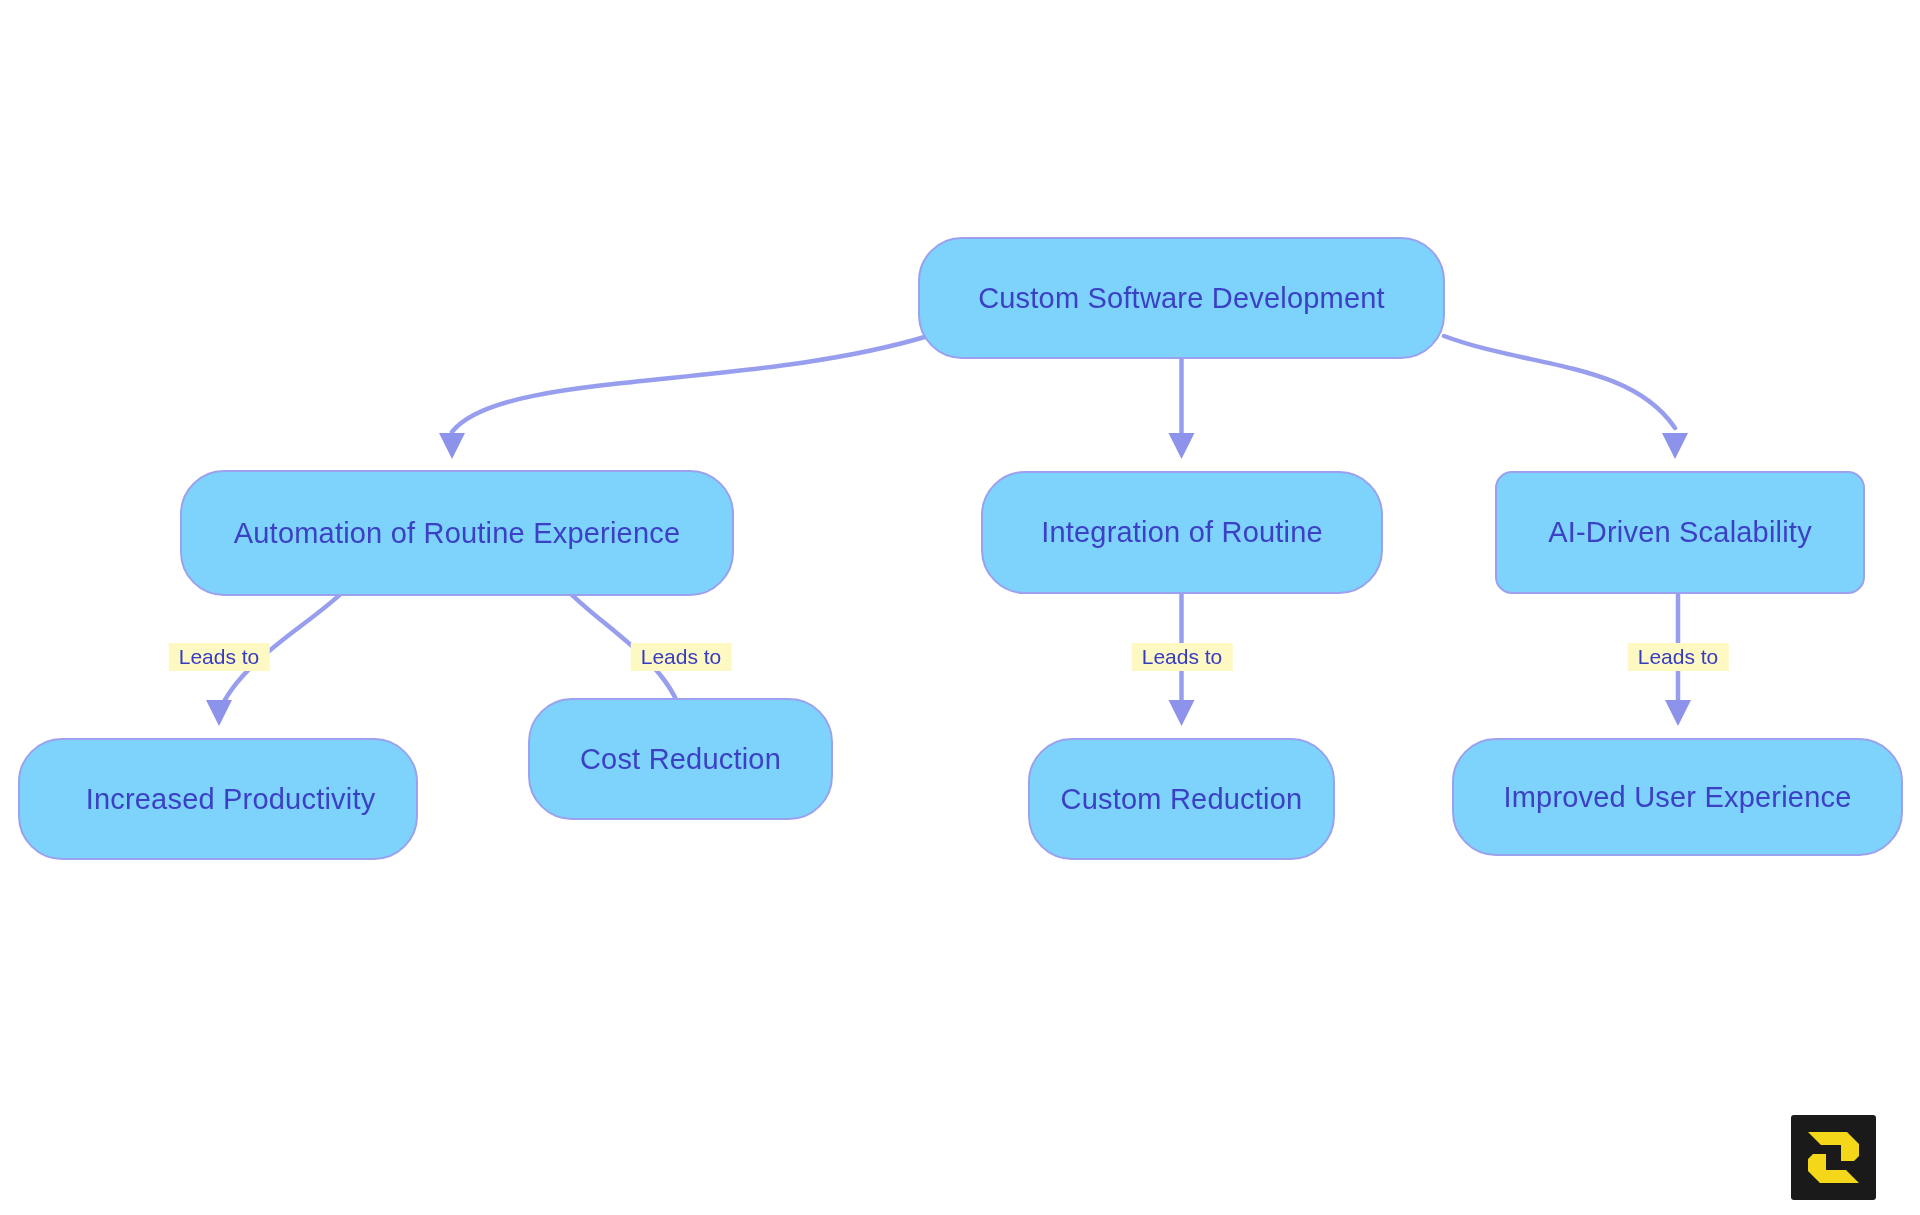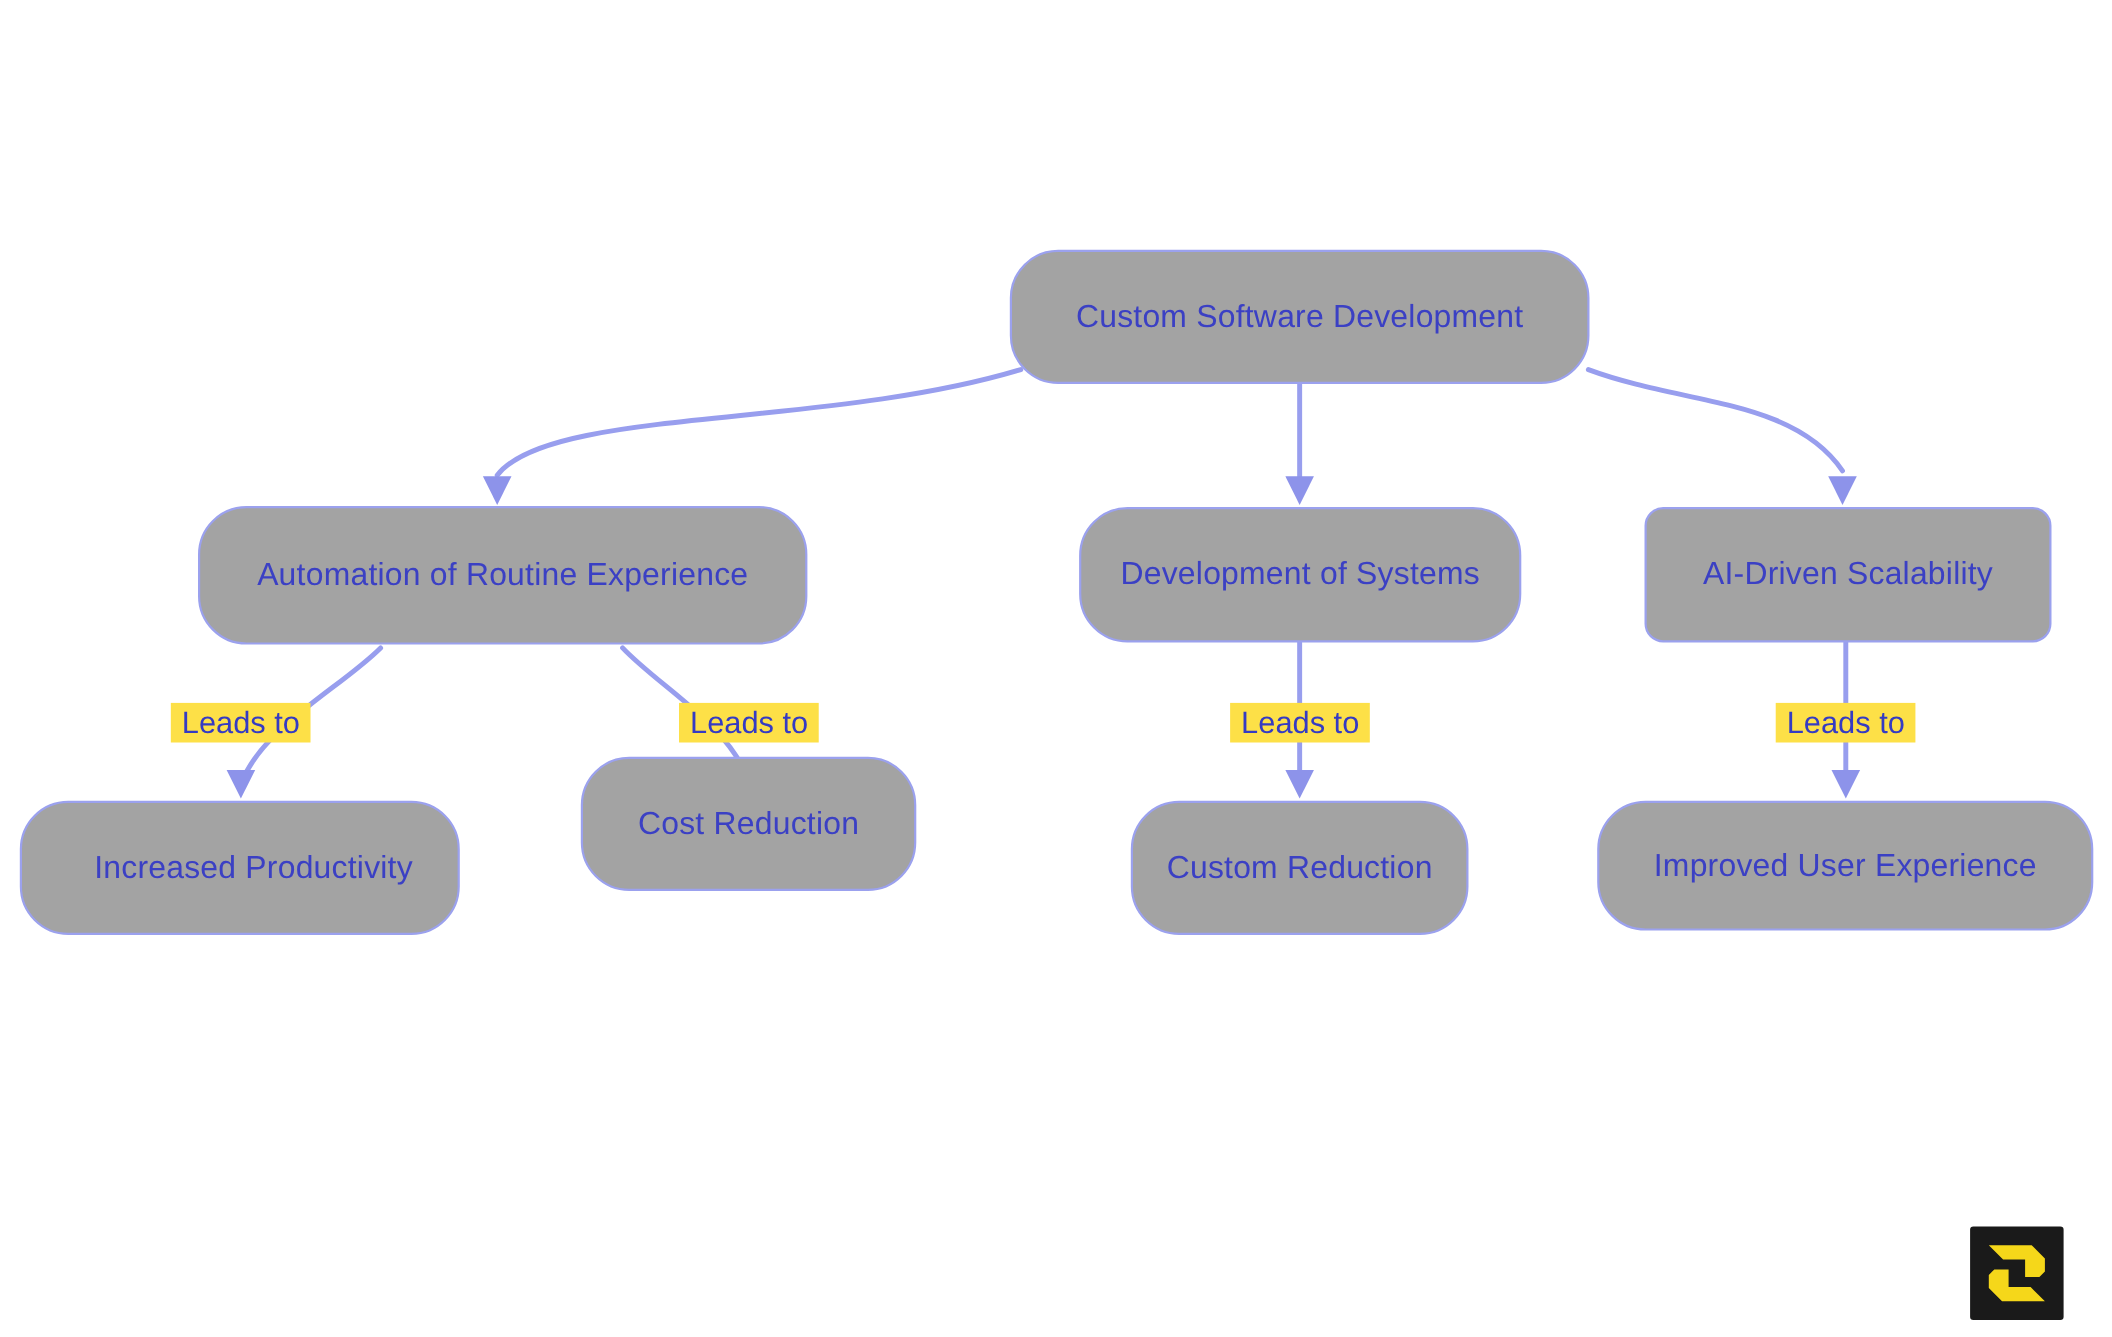--- a/index.html
+++ b/index.html
@@ -5,38 +5,39 @@
   html,body{margin:0;padding:0;}
   body{
     width:1920px;height:1215px;
     background:#ffffff;
     position:relative;
     overflow:hidden;
     font-family:"Liberation Sans", sans-serif;
   }
   .node{
     position:absolute;
-    background:#a3a3a3;
+    background:#7dd3fc;
     border:2px solid #9ba1ee;
     border-radius:44px;
     display:flex;
     align-items:center;
     justify-content:center;
     color:#3b40c4;
     font-size:29px;
     letter-spacing:0.2px;
     box-sizing:border-box;
     white-space:nowrap;
+    margin-top:10px;
   }
   .edge-label{
     position:absolute;
     transform:translate(-50%,-50%);
-    background:#fde047;
+    background:#fef9c3;
     color:#353bc3;
-    font-size:28px;
+    font-size:21px;
     padding:2px 10px;
     white-space:nowrap;
   }
   #edge-layer{
     position:absolute;
     left:0;top:0;
   }
   #edge-layer path{
     fill:none;
     stroke:#989eee;
@@ -75,21 +76,21 @@
   <polygon points="206,700 232,700 219,726"></polygon>
   <polygon points="668,700 694,700 681,726"></polygon>
   <polygon points="1168.5,700 1194.5,700 1181.5,726"></polygon>
   <polygon points="1665,700 1691,700 1678,726"></polygon>
 </svg>
 
 <div class="node" style="left:918px;top:227px;width:527px;height:122px;">Custom Software Development</div>
 
 <div class="node" style="left:180px;top:460px;width:554px;height:126px;">Automation of Routine Experience</div>
 
-<div class="node" style="left:981px;top:461px;width:402px;height:123px;">Development of Systems</div>
+<div class="node" style="left:981px;top:461px;width:402px;height:123px;">Integration of Routine</div>
 
 <div class="node" style="left:1495px;top:461px;width:370px;height:123px;border-radius:17px;">AI-Driven Scalability</div>
 
 <div class="node" style="left:18px;top:728px;width:400px;height:122px;padding-left:25px;">Increased Productivity</div>
 
 <div class="node" style="left:528px;top:688px;width:305px;height:122px;">Cost Reduction</div>
 
 <div class="node" style="left:1028px;top:728px;width:307px;height:122px;">Custom Reduction</div>
 
 <div class="node" style="left:1452px;top:728px;width:451px;height:118px;">Improved User Experience</div>

